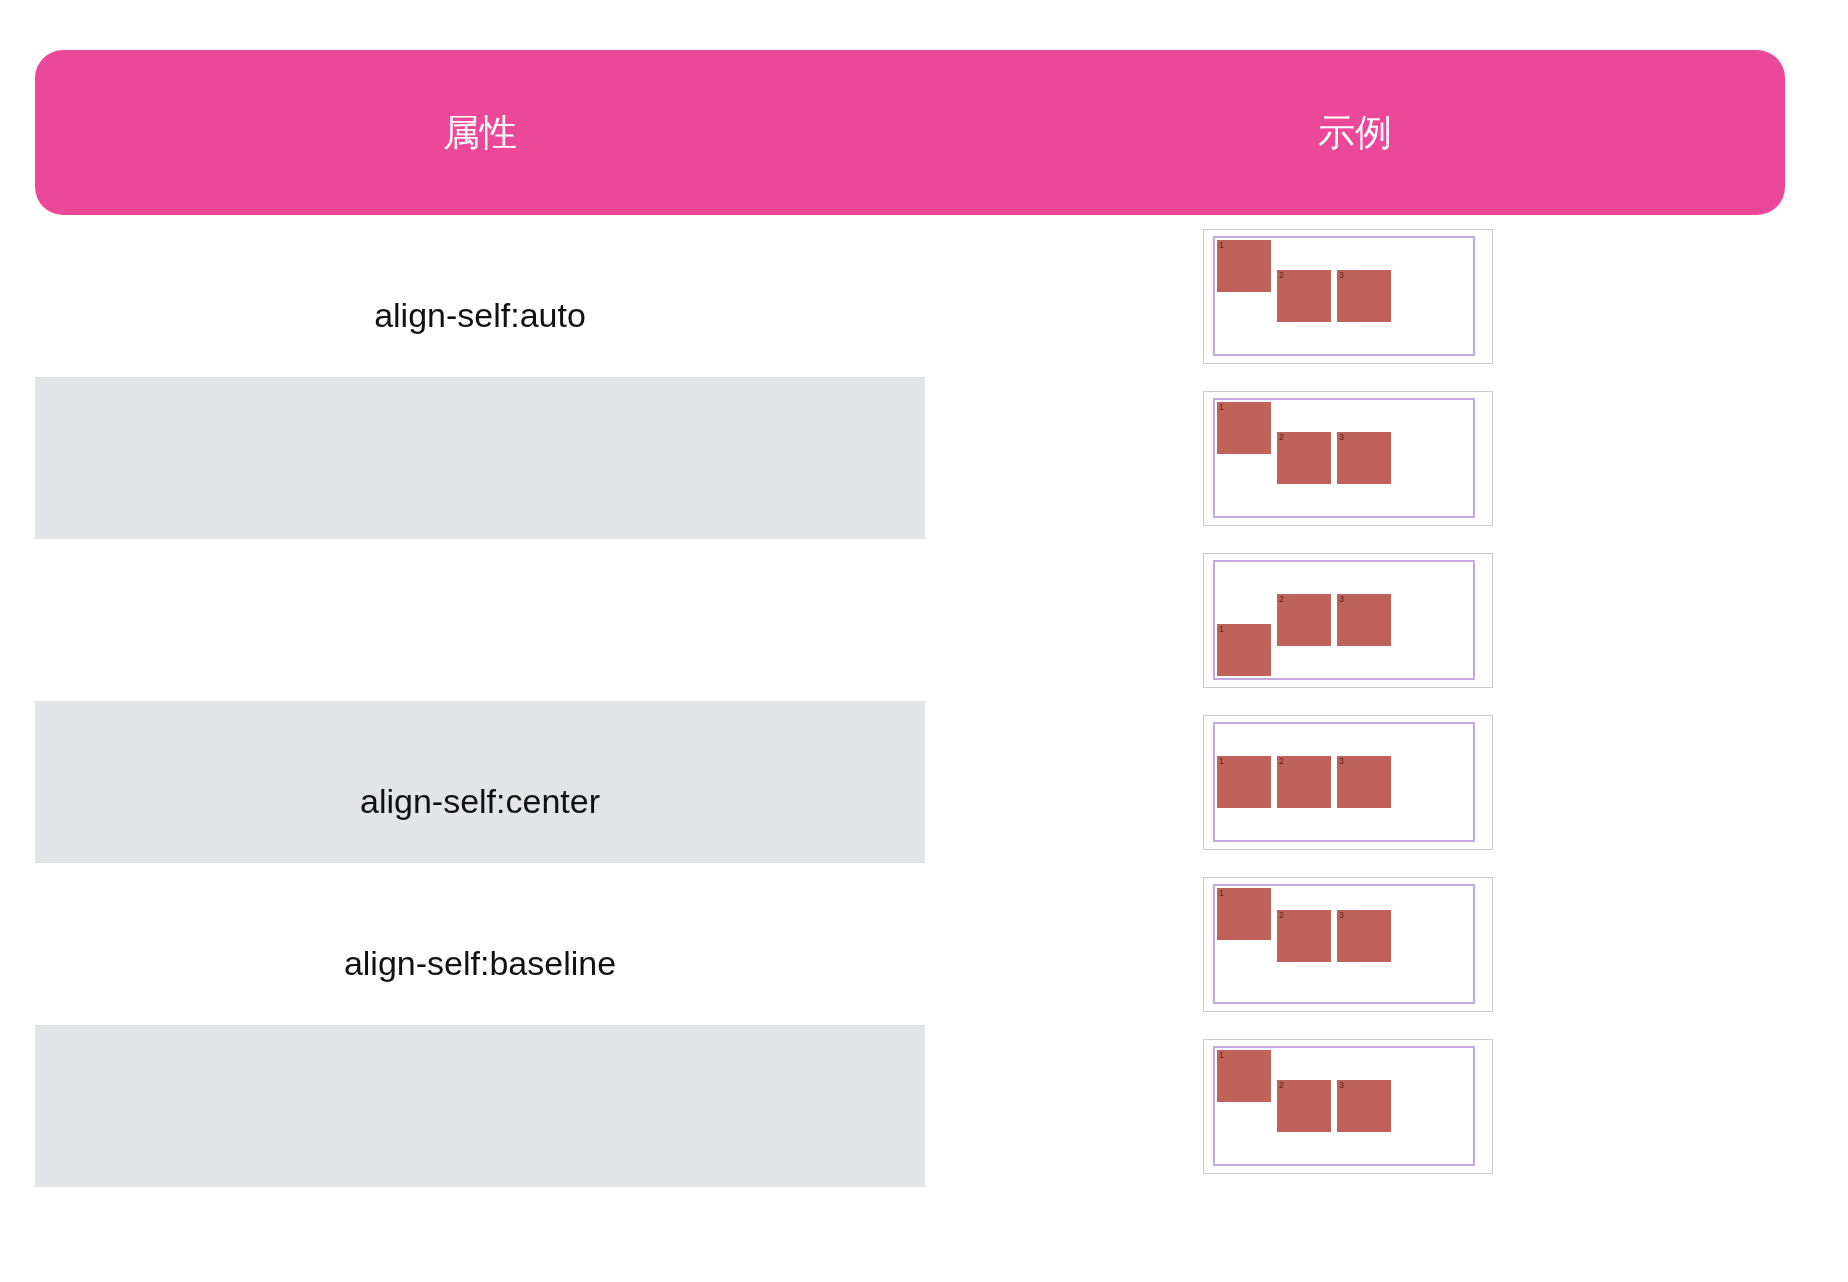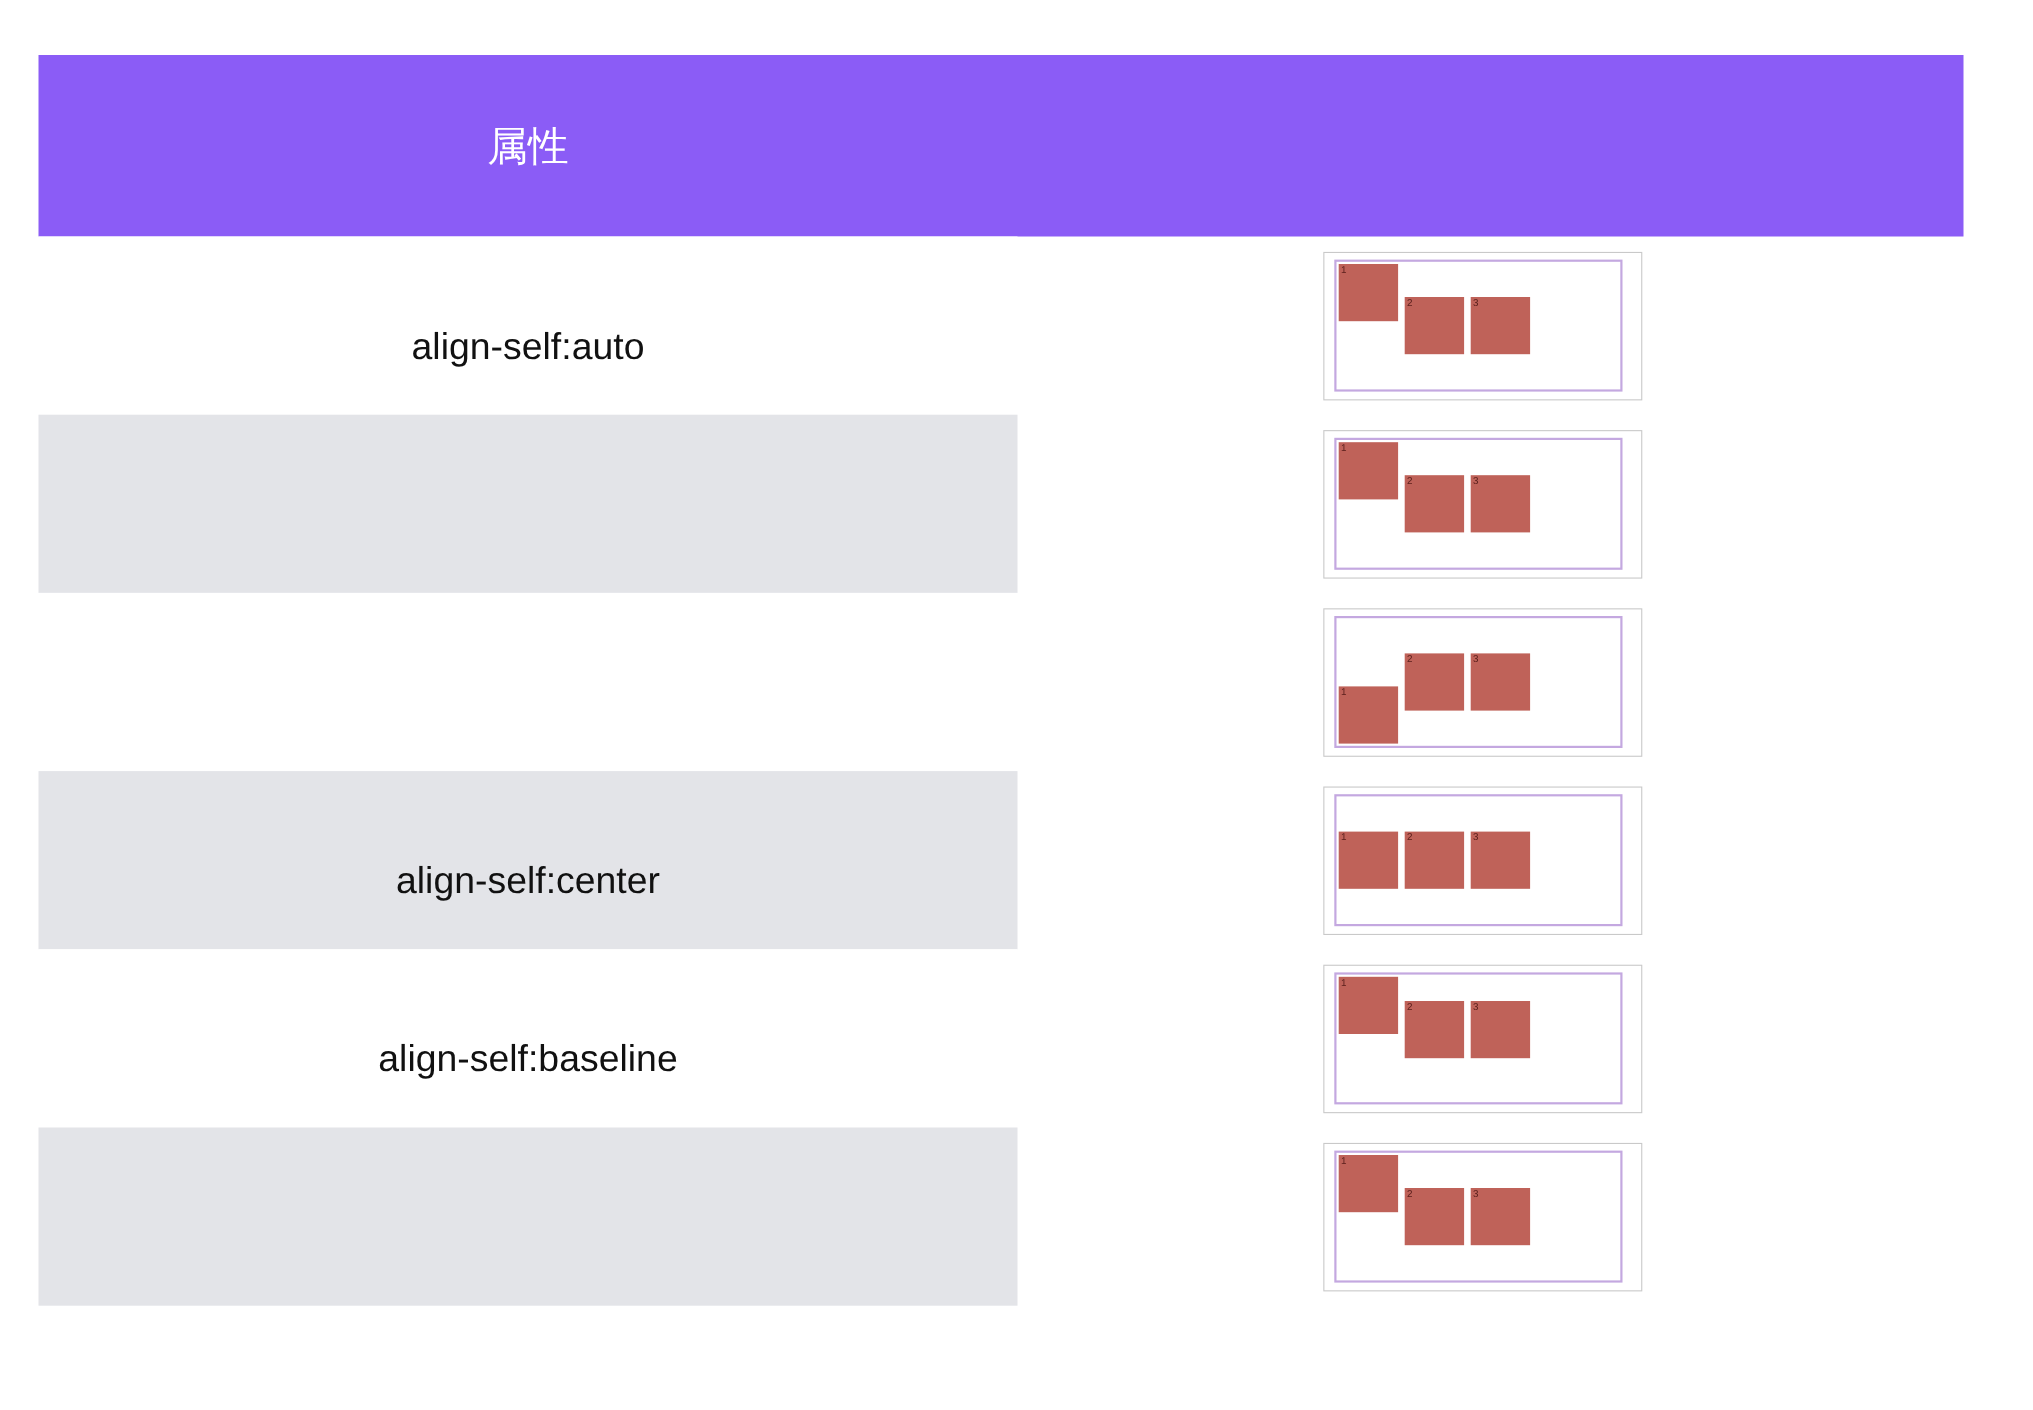--- a/index.html
+++ b/index.html
@@ -96,22 +96,23 @@
   .as-baseline  {align-self:flex-start;}
   .as-stretch   {align-self:stretch;}
 
   .bl-shift{margin-top:22px;}
 </style>
 </head>
 <body>
 
 <div class="page">
 
-  <div class="table-header" style="background:#8b5cf6;">
+  <div class="table-header" style="background:#ec4899;border-radius:28px;">
     <div class="th th-attr">属性</div>
+    <div class="th th-ex">示例</div>
   </div>
 
   <div class="rows">
 
     <div class="row odd">
       <div class="row-stripe"></div>
       <div class="cell-label">align-self:auto</div>
       <div class="cell-demo">
         <div class="demo-outer">
           <div class="demo-inner">

